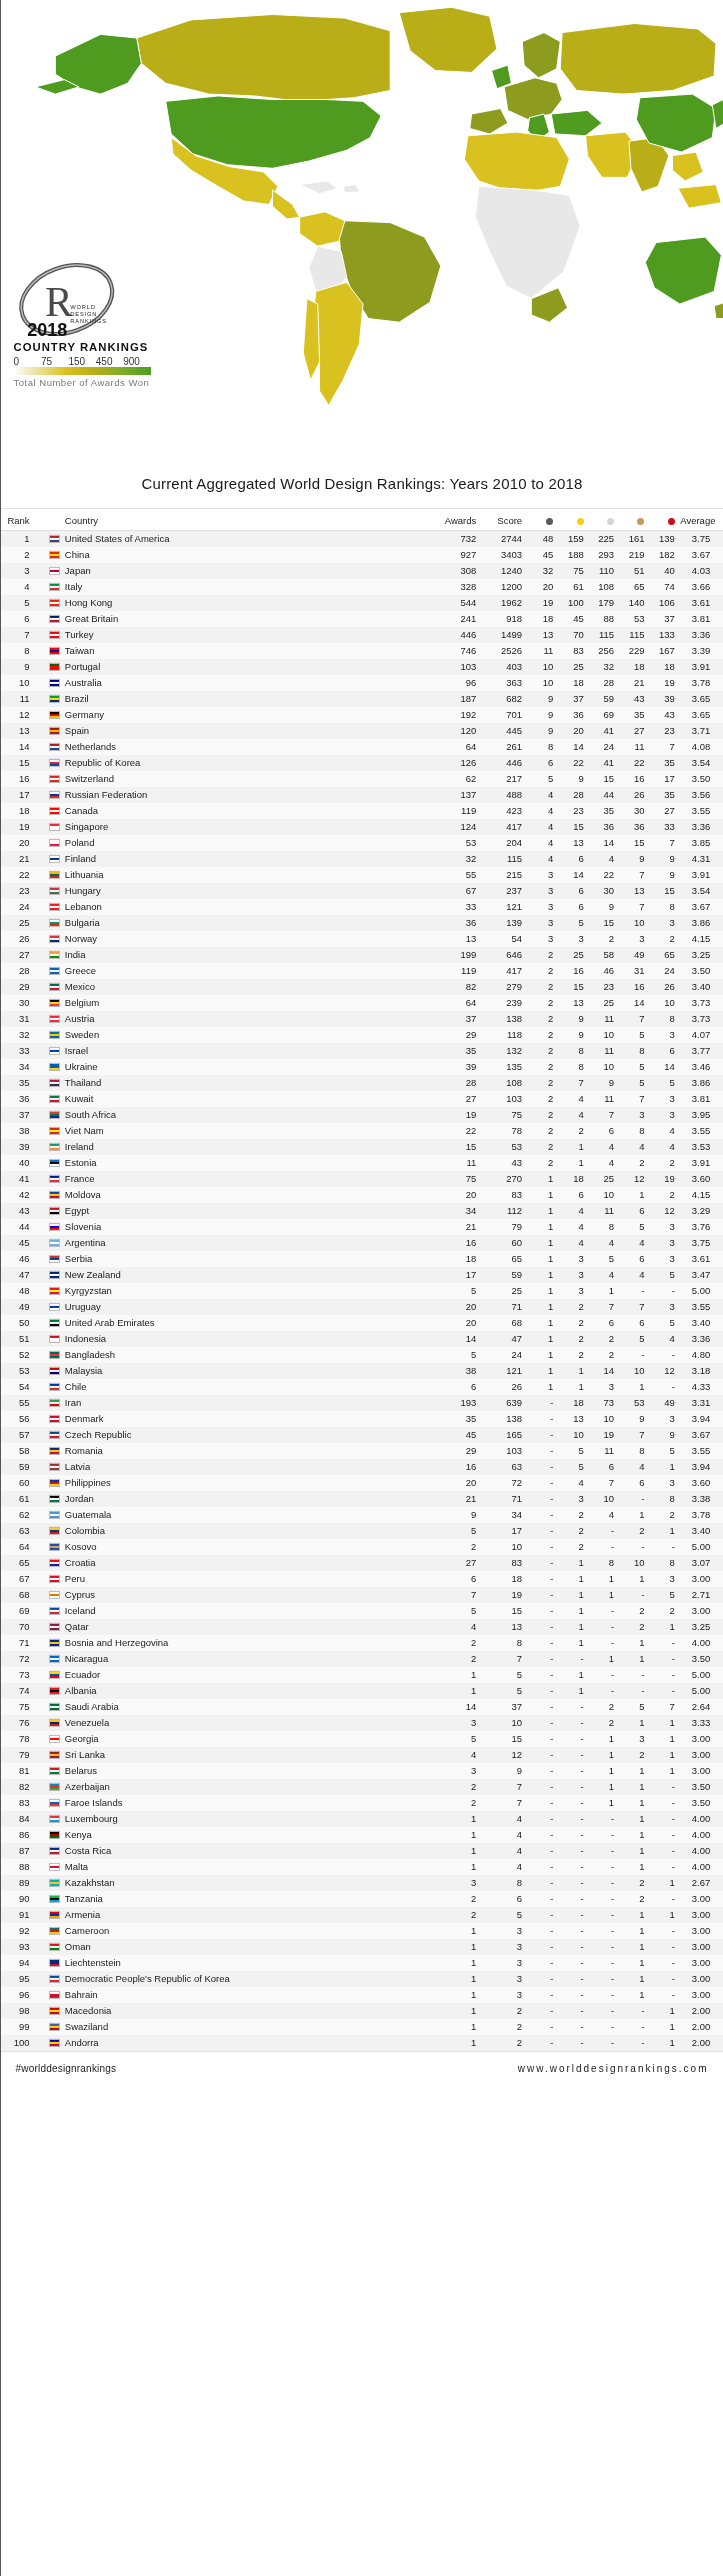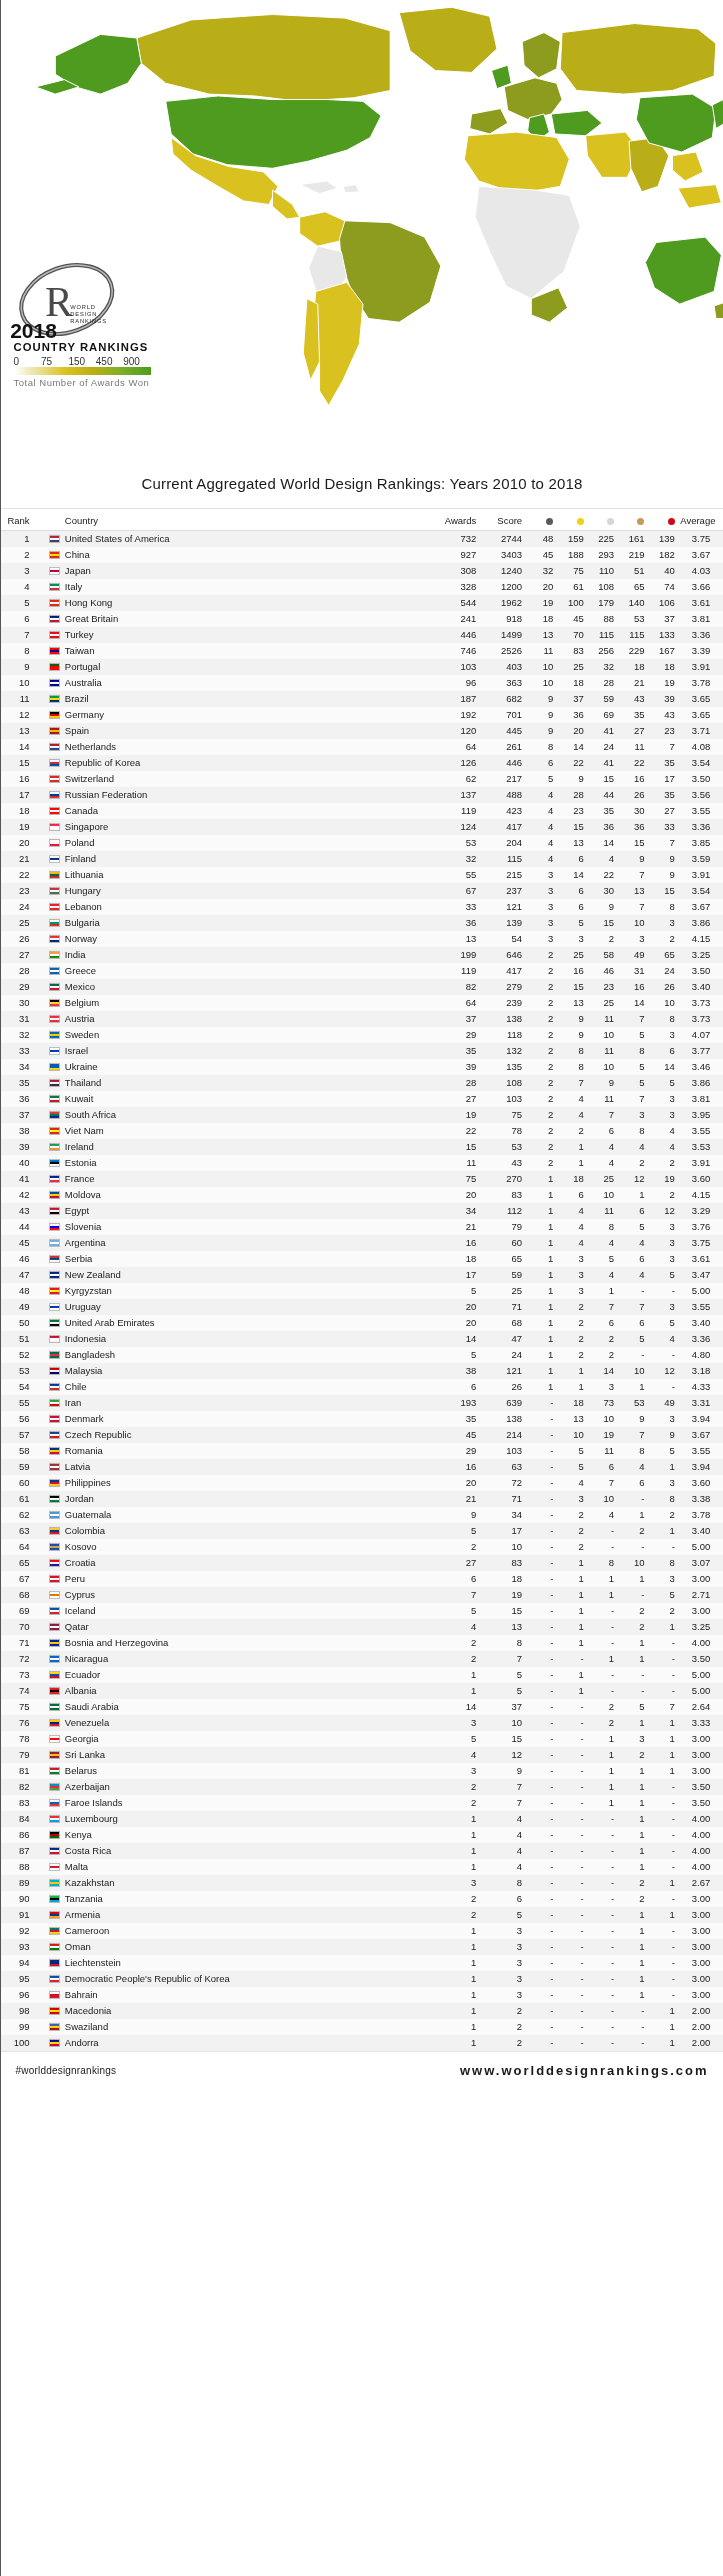--- a/index.html
+++ b/index.html
@@ -35,27 +35,27 @@
     top: 258px;
     width: 156px;
   }
   .logo-mark {
     position: relative;
     width: 109px;
     height: 83px;
     margin-left: 5.4px;
   }
   .logo-year {
-    font-size: 21px;
+    font-size: 18px;
     font-weight: bold;
     color: #111;
     letter-spacing: 0px;
     line-height: 19px;
     margin-top: -20px;
-    margin-left: 2px;
+    margin-left: 19px;
     position: relative;
     z-index: 4;
   }
   .logo-sub {
     font-size: 11.3px;
     font-weight: bold;
     color: #111;
     letter-spacing: 1px;
     margin-left: 5.4px;
     margin-top: 0.9px;
@@ -164,21 +164,21 @@
   
   .footer {
     display: flex;
     justify-content: space-between;
     align-items: center;
     padding: 11.8px 14.5px 11px 14.5px;
     border-top: 0.9px solid #e2e2e2;
     background: #fff;
   }
   .footer .hash { font-size: 10px; color: #1a1a1a; letter-spacing: 0.2px; }
-  .footer .url  { font-size: 13px; color: #1a1a1a; font-weight: bold; letter-spacing: 2px; }
+  .footer .url  { font-size: 10px; color: #1a1a1a; font-weight: normal; letter-spacing: 2px; }
 </style>
 </head>
 <body>
 
 <div id="page">
 
   <div class="map-wrap">
     <svg class="map-svg" viewBox="0 0 800 505" preserveAspectRatio="xMidYMid meet">
       <rect x="0" y="0" width="800" height="505" fill="#ffffff"></rect>
       <g stroke="#ffffff" stroke-width="1.1">
@@ -529,21 +529,21 @@
         <tr>
           <td class="c-rank">21</td>
           <td class="c-country"><span class="flag" style="background: linear-gradient(rgb(255, 255, 255) 0px, rgb(255, 255, 255) 33%, rgb(0, 53, 128) 33%, rgb(0, 53, 128) 66%, rgb(255, 255, 255) 66%, rgb(255, 255, 255) 100%);"></span><span>Finland</span></td>
           <td class="c-awards">32</td>
           <td class="c-score">115</td>
           <td class="c-m">4</td>
           <td class="c-m">6</td>
           <td class="c-m">4</td>
           <td class="c-m">9</td>
           <td class="c-m">9</td>
-          <td class="c-avg">3.59</td>
+          <td class="c-avg">4.31</td>
         </tr>
         <tr>
           <td class="c-rank">22</td>
           <td class="c-country"><span class="flag" style="background: linear-gradient(rgb(253, 185, 19) 0px, rgb(253, 185, 19) 33%, rgb(0, 106, 68) 33%, rgb(0, 106, 68) 66%, rgb(193, 39, 45) 66%, rgb(193, 39, 45) 100%);"></span><span>Lithuania</span></td>
           <td class="c-awards">55</td>
           <td class="c-score">215</td>
           <td class="c-m">3</td>
           <td class="c-m">14</td>
           <td class="c-m">22</td>
           <td class="c-m">7</td>
@@ -955,21 +955,21 @@
           <td class="c-m">13</td>
           <td class="c-m">10</td>
           <td class="c-m">9</td>
           <td class="c-m">3</td>
           <td class="c-avg">3.94</td>
         </tr>
         <tr>
           <td class="c-rank">57</td>
           <td class="c-country"><span class="flag" style="background: linear-gradient(rgb(17, 69, 126) 0px, rgb(17, 69, 126) 33%, rgb(255, 255, 255) 33%, rgb(255, 255, 255) 66%, rgb(215, 20, 26) 66%, rgb(215, 20, 26) 100%);"></span><span>Czech Republic</span></td>
           <td class="c-awards">45</td>
-          <td class="c-score">214</td>
+          <td class="c-score">165</td>
           <td class="c-m">-</td>
           <td class="c-m">10</td>
           <td class="c-m">19</td>
           <td class="c-m">7</td>
           <td class="c-m">9</td>
           <td class="c-avg">3.67</td>
         </tr>
         <tr>
           <td class="c-rank">58</td>
           <td class="c-country"><span class="flag" style="background: linear-gradient(rgb(0, 43, 127) 0px, rgb(0, 43, 127) 33%, rgb(252, 209, 22) 33%, rgb(252, 209, 22) 66%, rgb(206, 17, 38) 66%, rgb(206, 17, 38) 100%);"></span><span>Romania</span></td>

